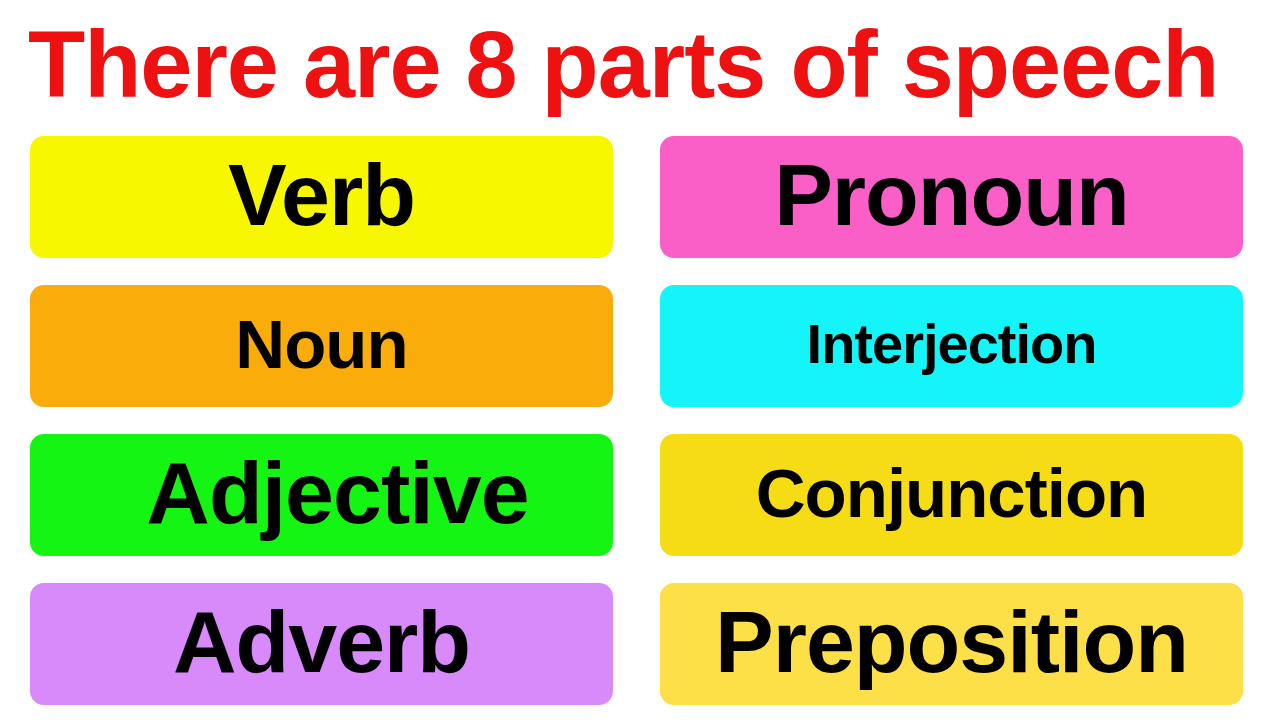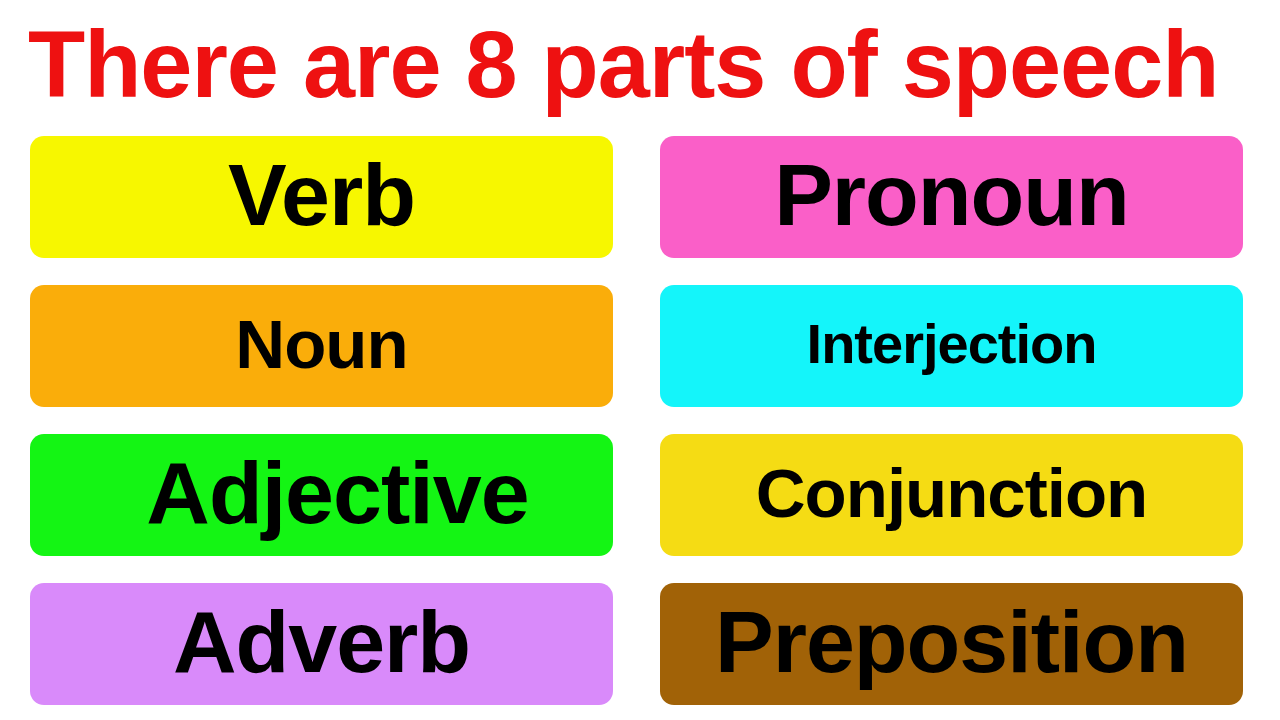--- a/index.html
+++ b/index.html
@@ -105,18 +105,18 @@
     </div>
 
     <div class="card" style="background: rgb(245, 220, 20);">
       <span class="card-label" style="color: rgb(0, 0, 0); font-size: 69px;">Conjunction</span>
     </div>
 
     <div class="card" style="background: rgb(217, 138, 250);">
       <span class="card-label" style="color: rgb(0, 0, 0); font-size: 88px;">Adverb</span>
     </div>
 
-    <div class="card" style="background: #a16207;">
+    <div class="card" style="background: #fde047;">
       <span class="card-label" style="color: rgb(0, 0, 0); font-size: 88px;">Preposition</span>
     </div>
 
   </div>
 </div>
 
 </body></html>

